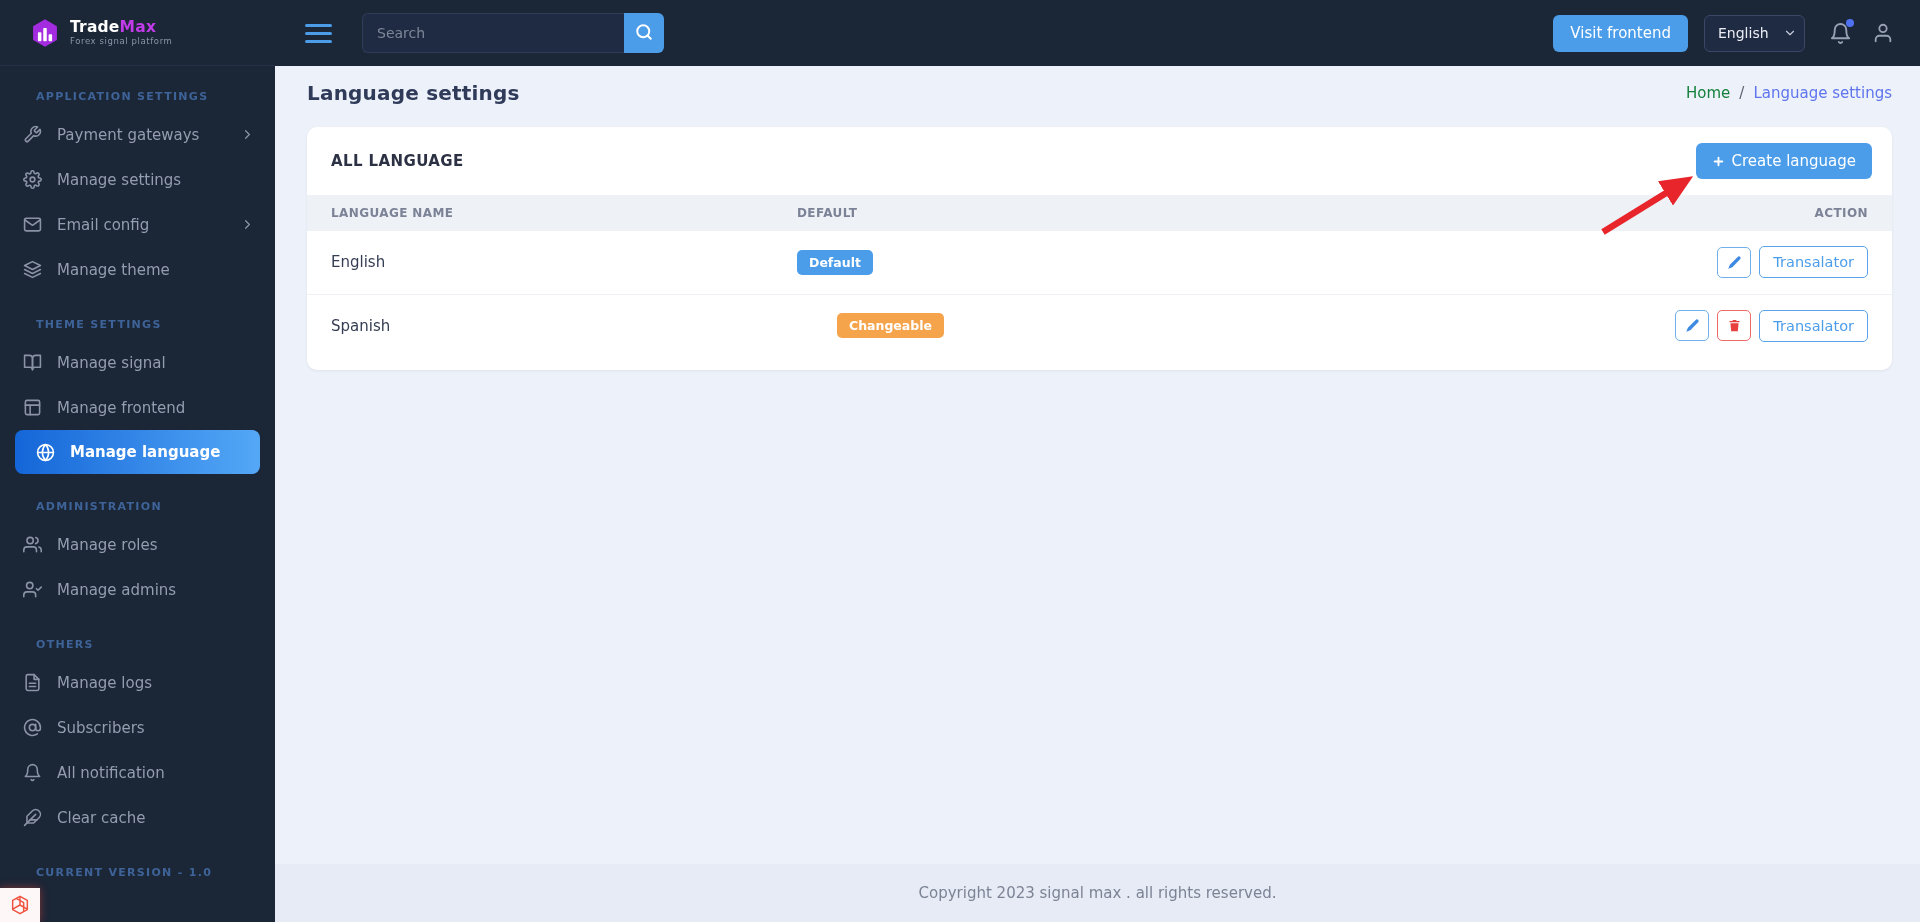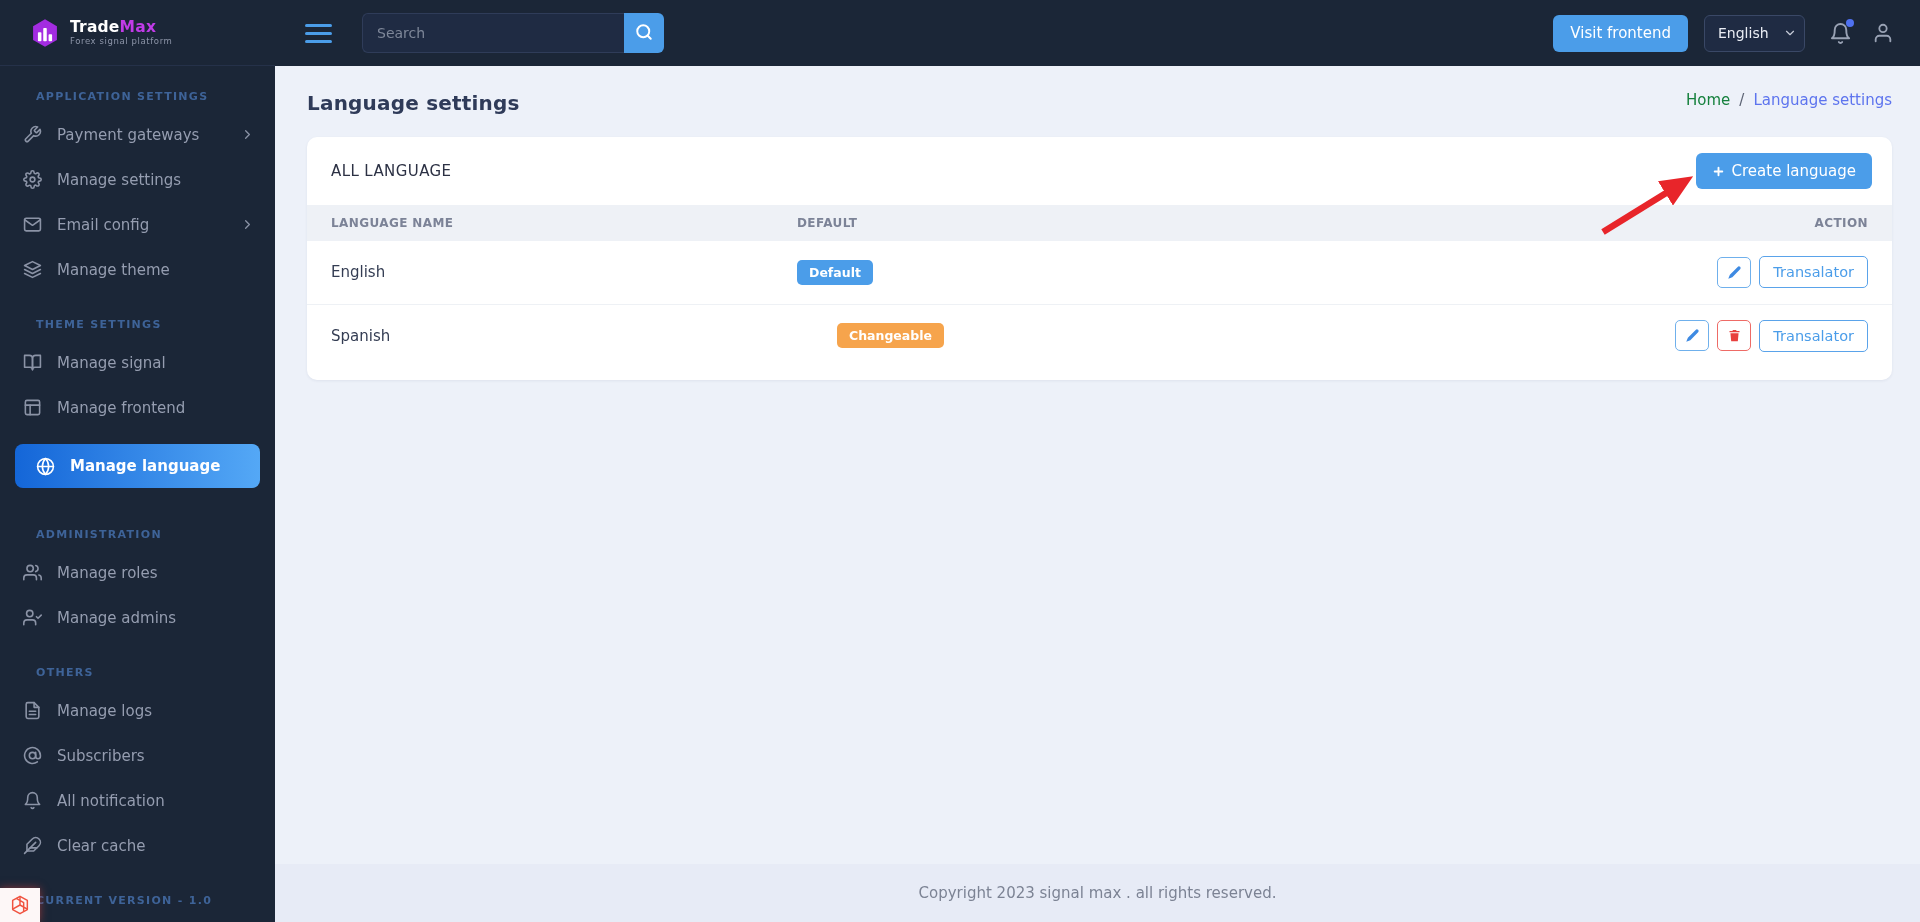--- a/index.html
+++ b/index.html
@@ -17,21 +17,21 @@
   .logo-line .accent { color:#c13be8; }
   .tagline { font-size:8.5px; color:#8d95a8; letter-spacing:.6px; }
   .sidebar-nav { flex:1; overflow:hidden; padding-bottom:10px; }
   .nav-section-label { padding:26px 20px 9px 36px; font-size:11px; font-weight:bold; letter-spacing:1.3px; color:#3e6398; }
   .sidebar-nav .nav-section-label:first-child { padding-top:24px; }
   .nav-item { height:45px; display:flex; align-items:center; gap:15px; padding-left:23px; color:#959db0; font-size:15px; cursor:pointer; }
   .nav-item .nav-icon { display:flex; color:#8b93a6; }
   .nav-item .nav-icon svg { width:19px; height:19px; }
   .nav-chevron { margin-left:auto; margin-right:20px; display:flex; color:#8b93a6; }
   .nav-chevron svg { width:15px; height:15px; }
-  .nav-item.active { margin:14px 15px; padding-left:21px; height:44px; border-radius:8px;
+  .nav-item.active { margin:0 15px; padding-left:21px; height:44px; border-radius:8px;
       background:linear-gradient(90deg,#1466d8 0%,#54a8f6 100%); color:#ffffff; font-weight:600; }
   .nav-item.active .nav-icon { color:#ffffff; }
 
   
   .right { flex:1; display:flex; flex-direction:column; min-width:0; }
   .topbar { height:66px; flex-shrink:0; background:#1b2637; display:flex; align-items:center; padding:0 26px 0 30px; }
   .hamburger { display:flex; flex-direction:column; gap:5px; cursor:pointer; margin-right:30px; }
   .hamburger i { display:block; width:27px; height:3px; border-radius:2px; background:#4b9de9; }
   .search-group { display:flex; height:40px; }
   .search-input { width:262px; height:40px; background:#1f2b43; border:1px solid #2f3c59; border-right:none;
@@ -49,29 +49,29 @@
   .select-chevron { position:absolute; right:8px; top:11px; pointer-events:none; color:#c6cbd8; display:flex; }
   .select-chevron svg { width:14px; height:14px; }
   .bell-wrap { position:relative; margin-left:24px; cursor:pointer; color:#99a2b4; display:flex; }
   .bell-wrap svg { width:23px; height:23px; }
   .bell-dot { position:absolute; top:-3px; right:-2px; width:8px; height:8px; border-radius:50%; background:#4f71f0; }
   .user-wrap { margin-left:20px; cursor:pointer; color:#99a2b4; display:flex; }
   .user-wrap svg { width:22px; height:22px; }
 
   
   .content { flex:1; position:relative; background:#edf1f9; overflow:hidden; }
-  .page-head { display:flex; justify-content:space-between; align-items:flex-start; padding:25px 28px 22px 32px; }
+  .page-head { display:flex; justify-content:space-between; align-items:center; padding:15px 28px 22px 32px; }
   .page-title { font-size:20px; font-weight:600; color:#2f3b59; letter-spacing:.2px; }
   .breadcrumb { font-size:15px; display:flex; gap:9px; align-items:center; }
   .bc-home { color:#15803d; cursor:pointer; }
   .bc-sep { color:#5c6374; }
   .bc-cur { color:#5d74ee; }
   .card { margin:0 28px 0 32px; background:#ffffff; border-radius:10px; box-shadow:0 1px 3px rgba(35,48,84,.07); overflow:hidden; padding-bottom:13px; }
   .card-head { display:flex; justify-content:space-between; align-items:center; padding:16px 20px 16px 24px; }
-  .card-title { font-size:15px; font-weight:400; color:#2c3144; letter-spacing:.4px; }
+  .card-title { font-size:15px; font-weight:700; color:#2c3144; letter-spacing:.4px; }
   .create-btn { display:flex; align-items:center; gap:7px; height:36px; background:#4b9de9; color:#fff;
       border:none; border-radius:6px; font-size:15px; padding:0 16px; cursor:pointer; font-family:inherit; }
   .create-btn svg { width:13px; height:13px; }
   .lang-table { width:100%; border-collapse:collapse; }
   .lang-table thead th { background:#eef1f6; text-align:left; font-size:12px; font-weight:bold; color:#7c8397;
       letter-spacing:.4px; padding:11px 24px; }
   .lang-table th:nth-child(1) { width:466px; }
   .lang-table th.action, .lang-table td.action { text-align:right; }
   .lang-table tbody td { height:63px; padding:0 24px; border-top:1px solid #eef1f5; font-size:15px; color:#343d53; }
   .lang-table tbody tr:first-child td { border-top:none; }

